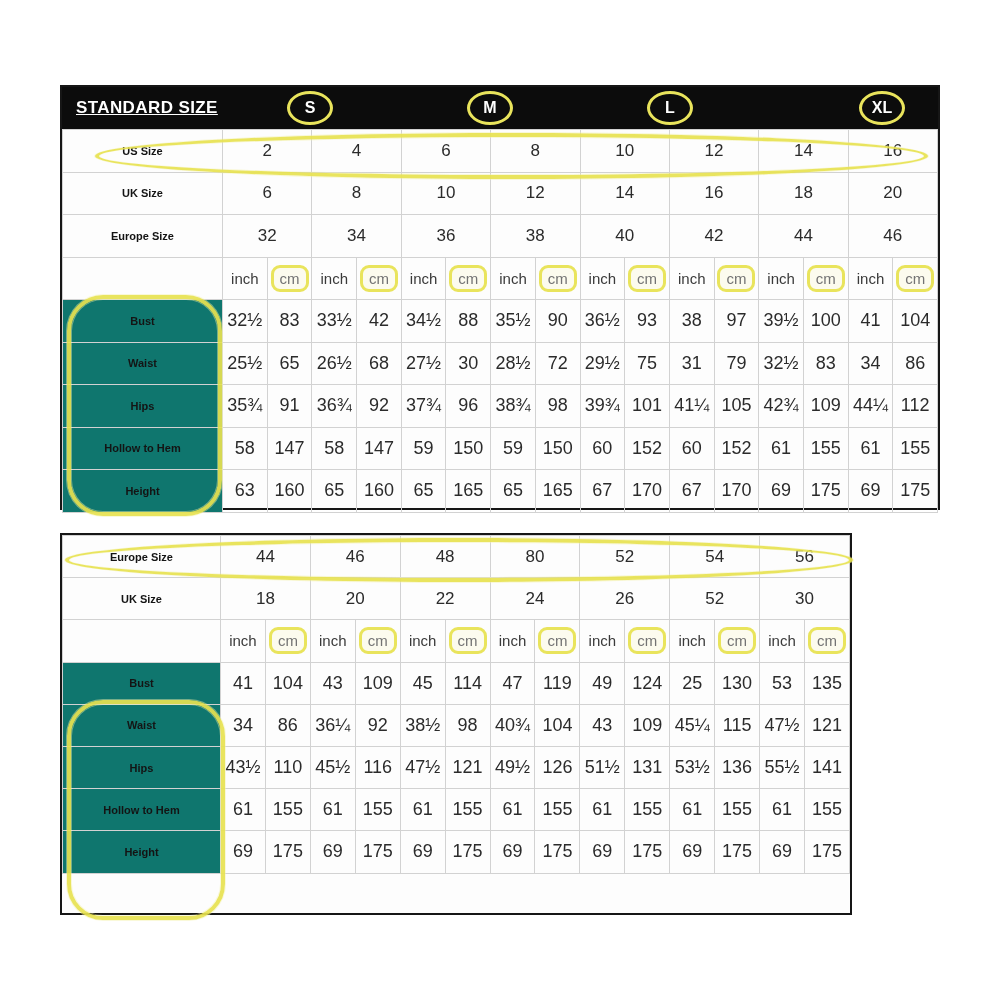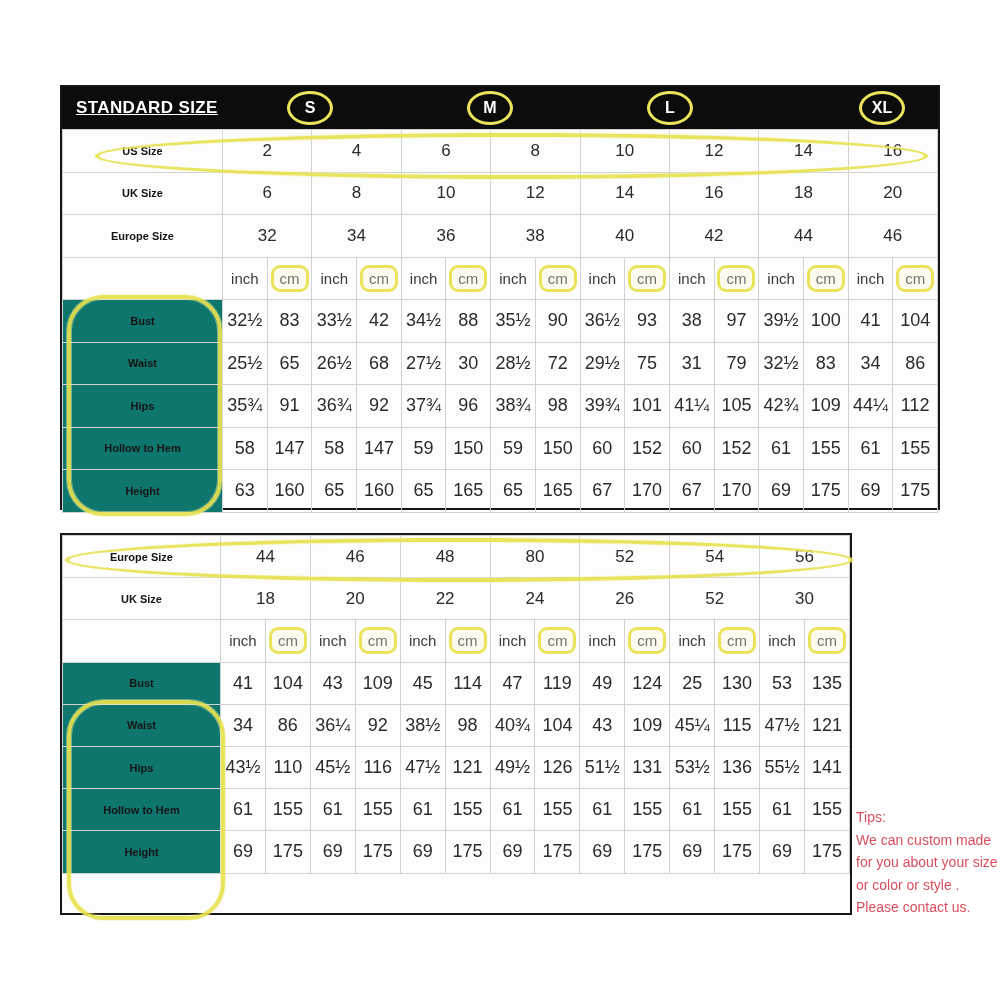--- a/index.html
+++ b/index.html
@@ -382,21 +382,14 @@
               <td class="val">69</td>
               <td class="val">175</td>
             </tr>
           </tbody>
         </table>
       </div>
     <div class="annot oval annot-plus-row"></div>
     <div class="annot rrect annot-labels-2"></div>
   </div>
 
-  <div class="tips">
-    <div class="tips-line">Tips:</div>
-    <div class="tips-line">We can custom made</div>
-    <div class="tips-line">for you about your size</div>
-    <div class="tips-line">or color or style .</div>
-    <div class="tips-line">Please contact us.</div>
-  </div>
 
 </div>
 
 </body></html>

